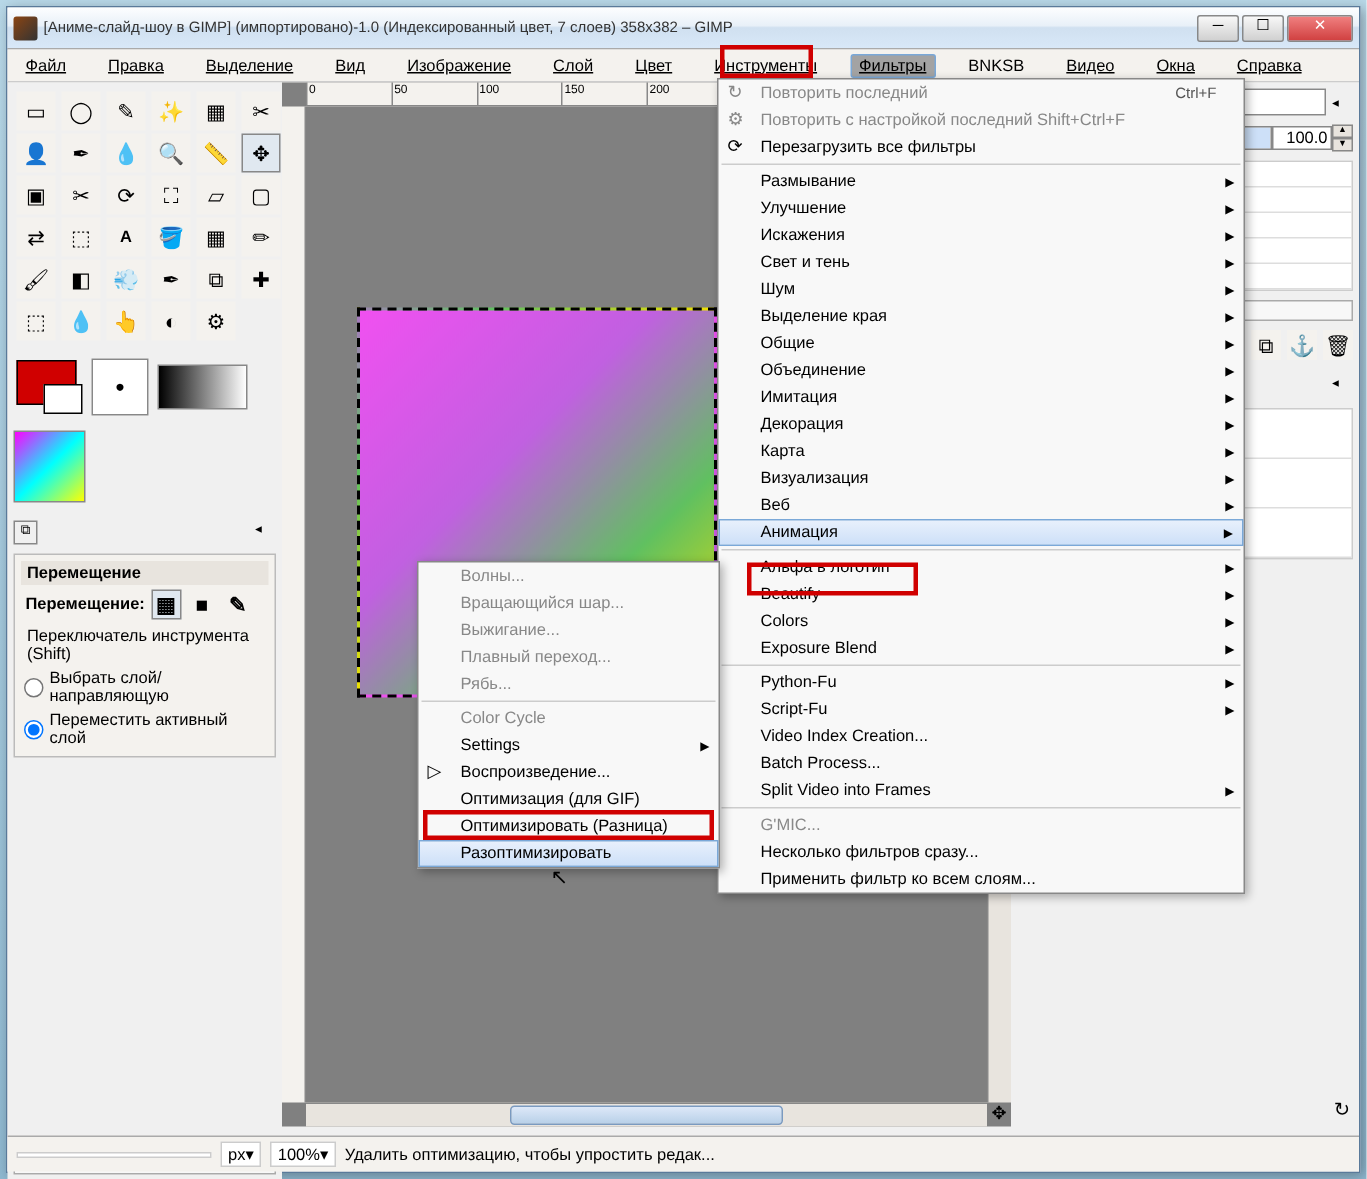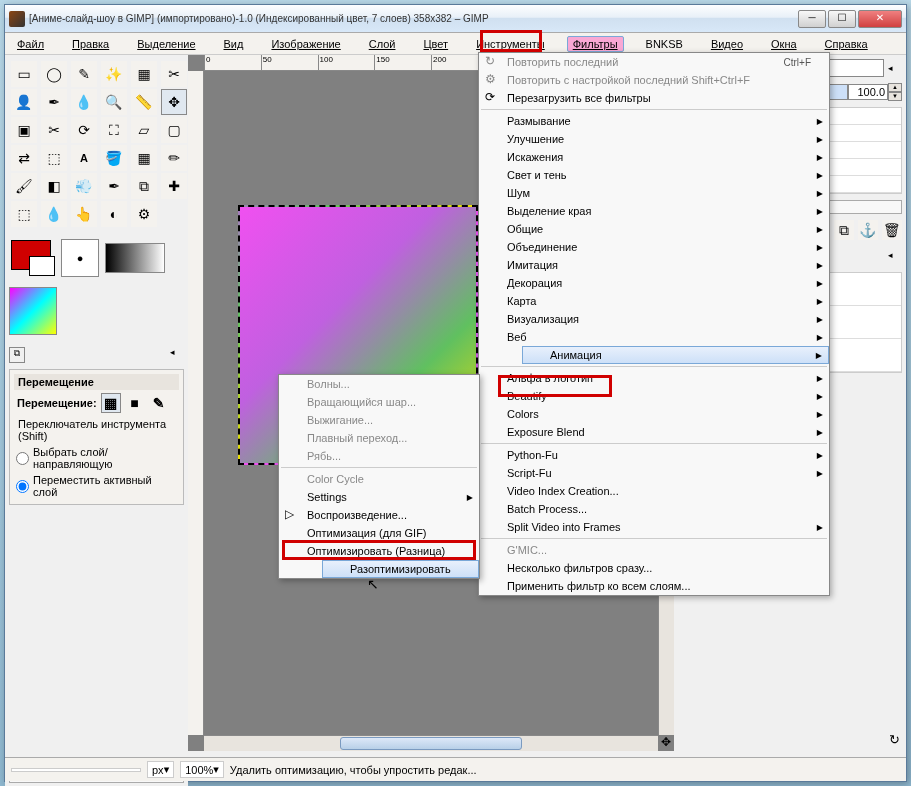--- a/index.html
+++ b/index.html
@@ -7,21 +7,21 @@
 .window { position: absolute; background: #f0f0f0; border: 1px solid #5a7a9a; box-shadow: 2px 2px 8px rgba(0,0,0,0.3); }
 .titlebar { height: 28px; background: linear-gradient(to bottom, #fdfeff, #e8f0f8 45%, #d0e0f0 50%, #d8e8f8); display: flex; align-items: center; padding: 0 4px; border-bottom: 1px solid #aaa; }
 .titlebar .icon { width: 16px; height: 16px; margin-right: 4px; background: linear-gradient(135deg, #8b4513, #333); border-radius: 2px; }
 .titlebar .title { flex: 1; color: #333; font-size: 10px; white-space: nowrap; overflow: hidden; }
 .winbtns { display: flex; gap: 2px; }
 .winbtn { width: 28px; height: 18px; background: linear-gradient(to bottom, #f8f8f8, #d0d0d0); border: 1px solid #888; border-radius: 2px; font-size: 10px; text-align: center; line-height: 14px; }
 .winbtn.close { background: linear-gradient(to bottom, #f08080, #d04040); color: #fff; width: 44px; }
 .menubar { height: 22px; background: #f4f2ee; display: flex; align-items: center; padding: 0 6px; gap: 16px; border-bottom: 1px solid #ccc; }
 .menuitem { padding: 2px 6px; color: #000; cursor: default; }
 .menuitem u { text-decoration: underline; }
-.menuitem.open { background: #f9a8d4; border: 1px solid #7aa8d8; border-radius: 2px; padding: 1px 5px; }
+.menuitem.open { background: #a3a3a3; border: 1px solid #7aa8d8; border-radius: 2px; padding: 1px 5px; }
 .redbox { border: 3px solid #d00000; position: absolute; pointer-events: none; z-index: 200; }
 
 
 .main { left: 4px; top: 4px; width: 903px; height: 778px; }
 
 
 .toolbox { position: absolute; left: 0; top: 50px; width: 183px; height: 732px; background: #f0f0f0; }
 .toolgrid { display: grid; grid-template-columns: repeat(6, 28px); gap: 2px; padding: 6px; }
 .toolbtn { width: 26px; height: 26px; background: #f4f2ee; border: 1px solid transparent; display: flex; align-items: center; justify-content: center; font-size: 14px; }
 .toolbtn.sel { border: 1px solid #888; background: #e0e8f0; }
@@ -54,21 +54,21 @@
 .layerthumb { width: 28px; height: 28px; border: 1px solid #888; background: #fafafa; margin-right: 4px; display: flex; align-items: center; justify-content: center; font-size: 14px; font-weight: bold; }
 .spinner { display: flex; align-items: center; }
 .spinner input { width: 40px; text-align: right; padding: 1px 2px; border: 1px solid #888; }
 .spinbtns { display: flex; flex-direction: column; }
 .spinbtns div { width: 14px; height: 9px; background: #e8e4de; border: 1px solid #888; font-size: 6px; text-align: center; line-height: 6px; }
 
 
 .menu { position: absolute; background: #f8f8f8; border: 1px solid #888; box-shadow: 2px 2px 6px rgba(0,0,0,0.3); z-index: 100; min-width: 180px; }
 .menurow { padding: 3px 24px 3px 28px; color: #000; display: flex; align-items: center; position: relative; white-space: nowrap; }
 .menurow.disabled { color: #888; }
-.menurow.hover { background: linear-gradient(to bottom, #e8f0fc, #cde0f8); border: 1px solid #7aa8d8; padding: 2px 23px 2px 27px; margin-left: 43px; }
+.menurow.hover { background: linear-gradient(to bottom, #e8f0fc, #cde0f8); border: 1px solid #7aa8d8; padding: 2px 23px 2px 27px; }
 .menurow .arrow { position: absolute; right: 6px; font-size: 8px; }
 .menurow .shortcut { position: absolute; right: 18px; color: #555; font-size: 10px; }
 .menusep { height: 1px; background: #ccc; margin: 2px 2px; }
 .menuicon { position: absolute; left: 6px; width: 16px; height: 16px; font-size: 12px; }
 
 
 .statusbar { position: absolute; left: 0; right: 0; bottom: 0; height: 24px; background: #f4f2ee; border-top: 1px solid #aaa; display: flex; align-items: center; padding: 0 6px; gap: 6px; font-size: 11px; }
 .statusbar .cell { border: 1px solid #ccc; padding: 1px 4px; background: #fff; display: flex; align-items: center; }
 </style>
 </head>

